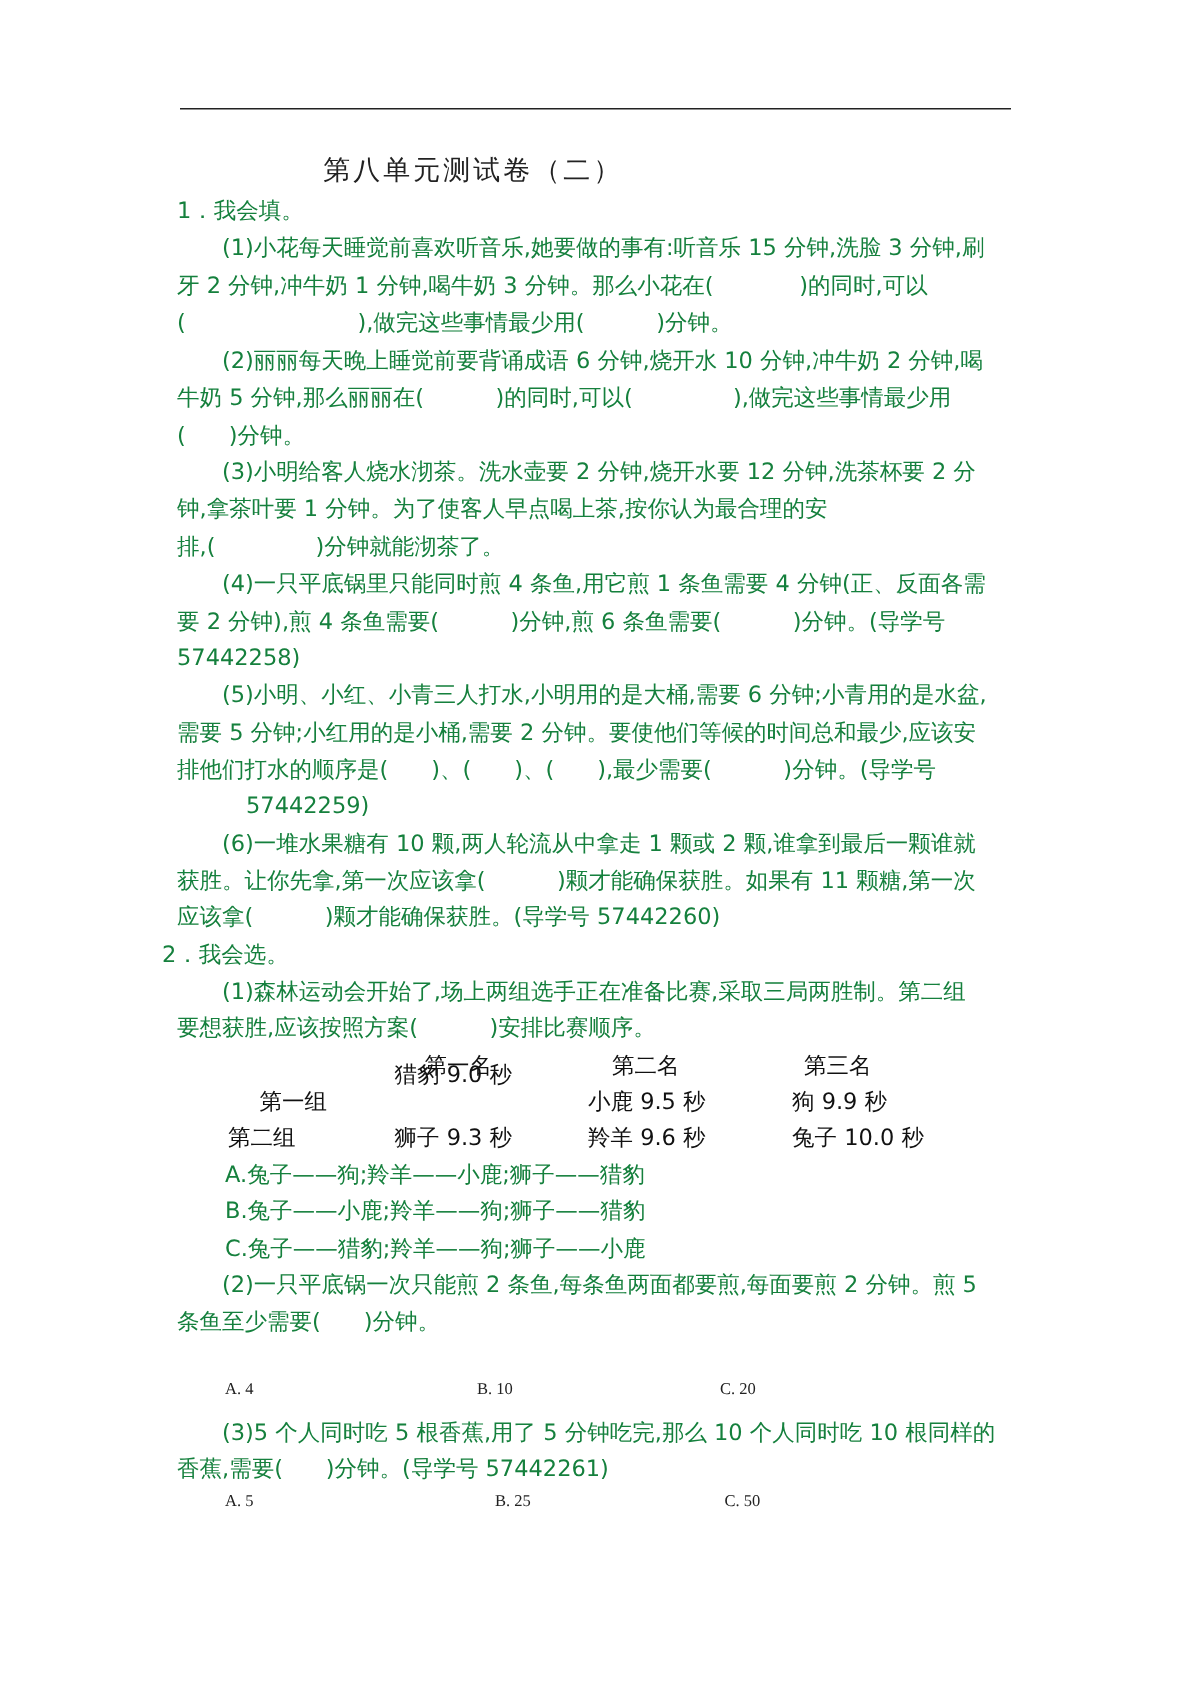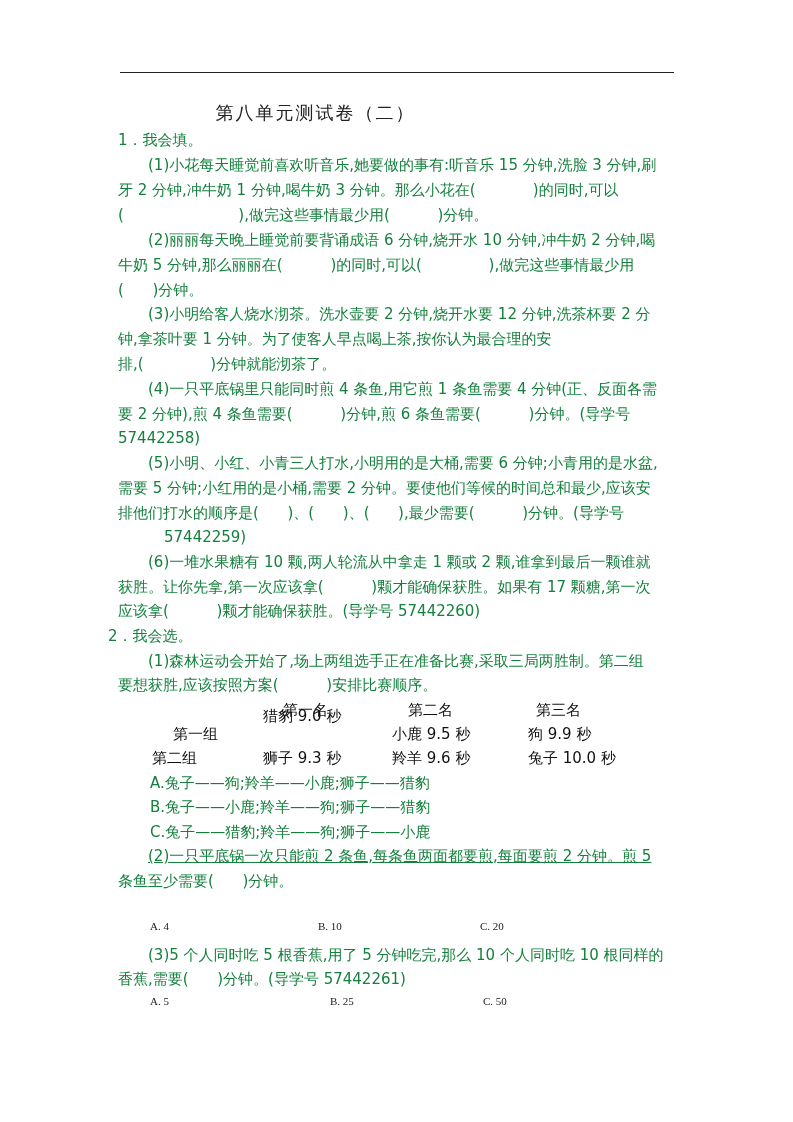--- a/index.html
+++ b/index.html
@@ -35,21 +35,21 @@
 <div class="ln" style="left:148px;top:379px;">(4)一只平底锅里只能同时煎 4 条鱼,用它煎 1 条鱼需要 4 分钟(正、反面各需</div>
 <div class="ln" style="left:118px;top:404px;">要 2 分钟),煎 4 条鱼需要(          )分钟,煎 6 条鱼需要(          )分钟。(导学号</div>
 <div class="ln" style="left:118px;top:428px;">57442258)</div>
 
 <div class="ln" style="left:148px;top:453px;">(5)小明、小红、小青三人打水,小明用的是大桶,需要 6 分钟;小青用的是水盆,</div>
 <div class="ln" style="left:118px;top:478px;">需要 5 分钟;小红用的是小桶,需要 2 分钟。要使他们等候的时间总和最少,应该安</div>
 <div class="ln" style="left:118px;top:503px;">排他们打水的顺序是(      )、(      )、(      ),最少需要(          )分钟。(导学号</div>
 <div class="ln" style="left:136px;top:527px;margin-left:28px;">57442259)</div>
 
 <div class="ln" style="left:148px;top:552px;">(6)一堆水果糖有 10 颗,两人轮流从中拿走 1 颗或 2 颗,谁拿到最后一颗谁就</div>
-<div class="ln" style="left:118px;top:577px;">获胜。让你先拿,第一次应该拿(          )颗才能确保获胜。如果有 17 颗糖,第一次</div>
+<div class="ln" style="left:118px;top:577px;">获胜。让你先拿,第一次应该拿(          )颗才能确保获胜。如果有 11 颗糖,第一次</div>
 <div class="ln" style="left:118px;top:601px;">应该拿(          )颗才能确保获胜。(导学号 57442260)</div>
 
 <div class="ln" style="left:108px;top:626px;">2．我会选。</div>
 
 <div class="ln" style="left:148px;top:651px;">(1)森林运动会开始了,场上两组选手正在准备比赛,采取三局两胜制。第二组</div>
 <div class="ln" style="left:118px;top:675px;">要想获胜,应该按照方案(          )安排比赛顺序。</div>
 
 <div>
   <div class="cell" style="left:263px;top:700px;margin-left:20px;">第一名</div>
   <div class="cell" style="left:408px;top:700px;">第二名</div>
@@ -63,21 +63,21 @@
   <div class="cell" style="left:152px;top:748px;">第二组</div>
   <div class="cell" style="left:263px;top:748px;">狮子 9.3 秒</div>
   <div class="cell" style="left:392px;top:748px;">羚羊 9.6 秒</div>
   <div class="cell" style="left:528px;top:748px;">兔子 10.0 秒</div>
 </div>
 
 <div class="ln" style="left:150px;top:773px;">A.兔子——狗;羚羊——小鹿;狮子——猎豹</div>
 <div class="ln" style="left:150px;top:797px;">B.兔子——小鹿;羚羊——狗;狮子——猎豹</div>
 <div class="ln" style="left:150px;top:822px;">C.兔子——猎豹;羚羊——狗;狮子——小鹿</div>
 
-<div class="ln" style="left:148px;top:846px;text-decoration:underline;">(2)一只平底锅一次只能煎 2 条鱼,每条鱼两面都要煎,每面要煎 2 分钟。煎 5</div>
+<div class="ln" style="left:148px;top:846px;">(2)一只平底锅一次只能煎 2 条鱼,每条鱼两面都要煎,每面要煎 2 分钟。煎 5</div>
 <div class="ln" style="left:118px;top:871px;">条鱼至少需要(      )分钟。</div>
 
 <div class="opt" style="left:150px;top:920px;">A. 4</div>
 <div class="opt" style="left:318px;top:920px;">B. 10</div>
 <div class="opt" style="left:480px;top:920px;">C. 20</div>
 
 <div class="ln" style="left:148px;top:945px;">(3)5 个人同时吃 5 根香蕉,用了 5 分钟吃完,那么 10 个人同时吃 10 根同样的</div>
 <div class="ln" style="left:118px;top:969px;">香蕉,需要(      )分钟。(导学号 57442261)</div>
 
 <div class="opt" style="left:150px;top:995px;">A. 5</div>

